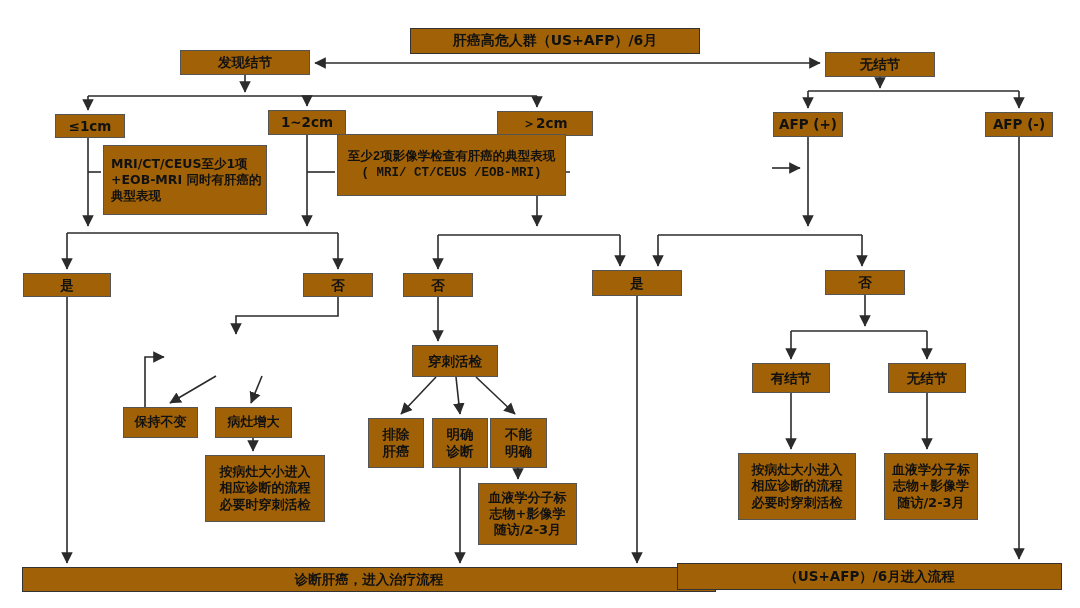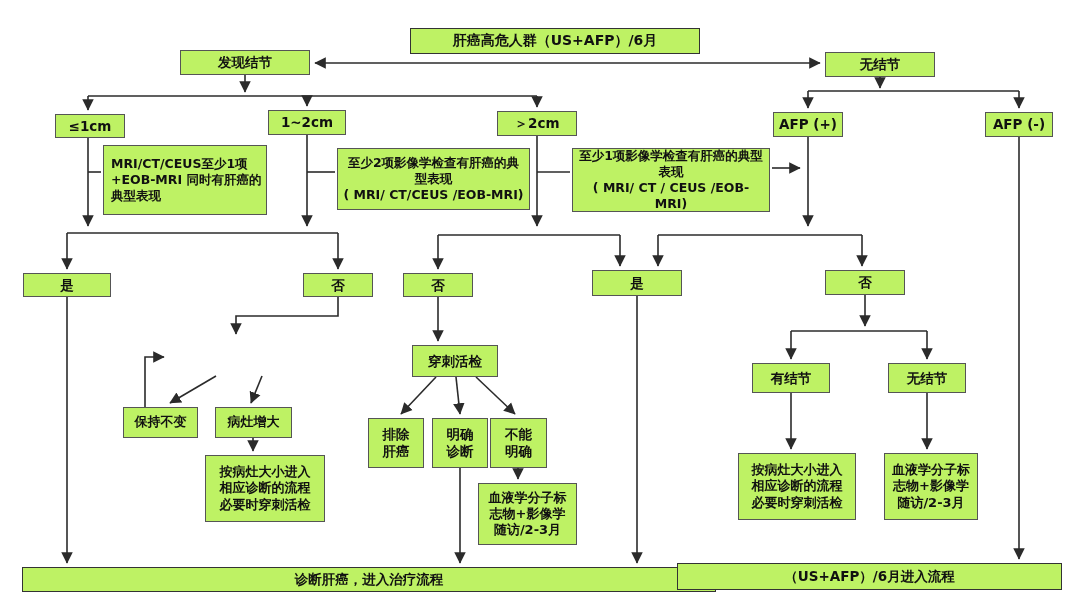--- a/index.html
+++ b/index.html
@@ -3,21 +3,21 @@
 <meta charset="utf-8">
 <style>
   html,body { margin:0; padding:0; background:#ffffff; }
   .canvas {
     position:relative; width:1080px; height:608px; background:#ffffff;
     font-family:"DejaVu Sans","Liberation Sans",sans-serif;
     font-weight:bold; color:#111; overflow:hidden;
   }
   svg.connectors { position:absolute; left:0; top:0; }
   .node {
-    position:absolute; box-sizing:border-box; background:#bef264;
+    position:absolute; box-sizing:border-box; background:#a16207;
     border:1.6px solid #555; display:flex; flex-direction:column;
     align-items:center; justify-content:center; text-align:center;
     line-height:1.25; font-size:13.5px; padding:2px 4px;
   }
   .desc { font-size:12.5px; line-height:1.3; }
   .desc.leftalign { text-align:left; align-items:center; padding-left:7px; }
   .small { font-size:13px; }
   .bar { font-size:13.5px; border-width:1.4px; border-color:#333; }
   .tightpad { padding:2px 10px; }
   .wrap7 { padding:2px 12px; font-size:13px; }
@@ -107,34 +107,30 @@
     </g>
   </svg>
 
   <div class="node" style="left:410px;top:28px;width:290px;height:26px;font-size:14px;border-color:#333;">肝癌高危人群（US+AFP）/6月</div>
 
   <div class="node" style="left:180px;top:50px;width:130px;height:25px;">发现结节</div>
   <div class="node" style="left:825px;top:52px;width:110px;height:25px;">无结节</div>
 
   <div class="node" style="left:55px;top:114px;width:70px;height:24px;">≤1cm</div>
   <div class="node" style="left:268px;top:110px;width:78px;height:25px;">1~2cm</div>
-  <div class="node" style="left:497px;top:111px;width:80px;height:25px;">＞2cm</div>
+  <div class="node" style="left:497px;top:111px;width:96px;height:25px;">＞2cm</div>
   <div class="node" style="left:773px;top:112px;width:70px;height:25px;">AFP (+)</div>
   <div class="node" style="left:985px;top:112px;width:68px;height:25px;">AFP (-)</div>
 
   <div class="node desc leftalign" style="left:103px;top:145px;width:164px;height:70px;">
     <span>MRI/CT/CEUS至少1项+EOB-MRI 同时有肝癌的典型表现</span>
   </div>
-  <div class="node desc" style="left:337px;top:148px;width:193px;height:62px;">
+  <div class="node desc" style="left:337px;top:134px;width:229px;height:62px;font-family:Liberation Mono, monospace;">
     <span>至少2项影像学检查有肝癌的典型表现</span>
     <span>( MRI/ CT/CEUS /EOB-MRI)</span>
-  </div>
-  <div class="node desc" style="left:572px;top:148px;width:198px;height:64px;">
-    <span>至少1项影像学检查有肝癌的典型表现</span>
-    <span>( MRI/ CT / CEUS /EOB-MRI)</span>
   </div>
 
   <div class="node" style="left:23px;top:273px;width:88px;height:24px;">是</div>
   <div class="node" style="left:303px;top:273px;width:70px;height:24px;">否</div>
   <div class="node" style="left:403px;top:273px;width:70px;height:24px;">否</div>
   <div class="node" style="left:592px;top:270px;width:90px;height:26px;">是</div>
   <div class="node" style="left:825px;top:270px;width:80px;height:25px;">否</div>
 
   <div class="node small" style="left:123px;top:407px;width:75px;height:31px;">保持不变</div>
   <div class="node small" style="left:215px;top:407px;width:77px;height:31px;">病灶增大</div>

